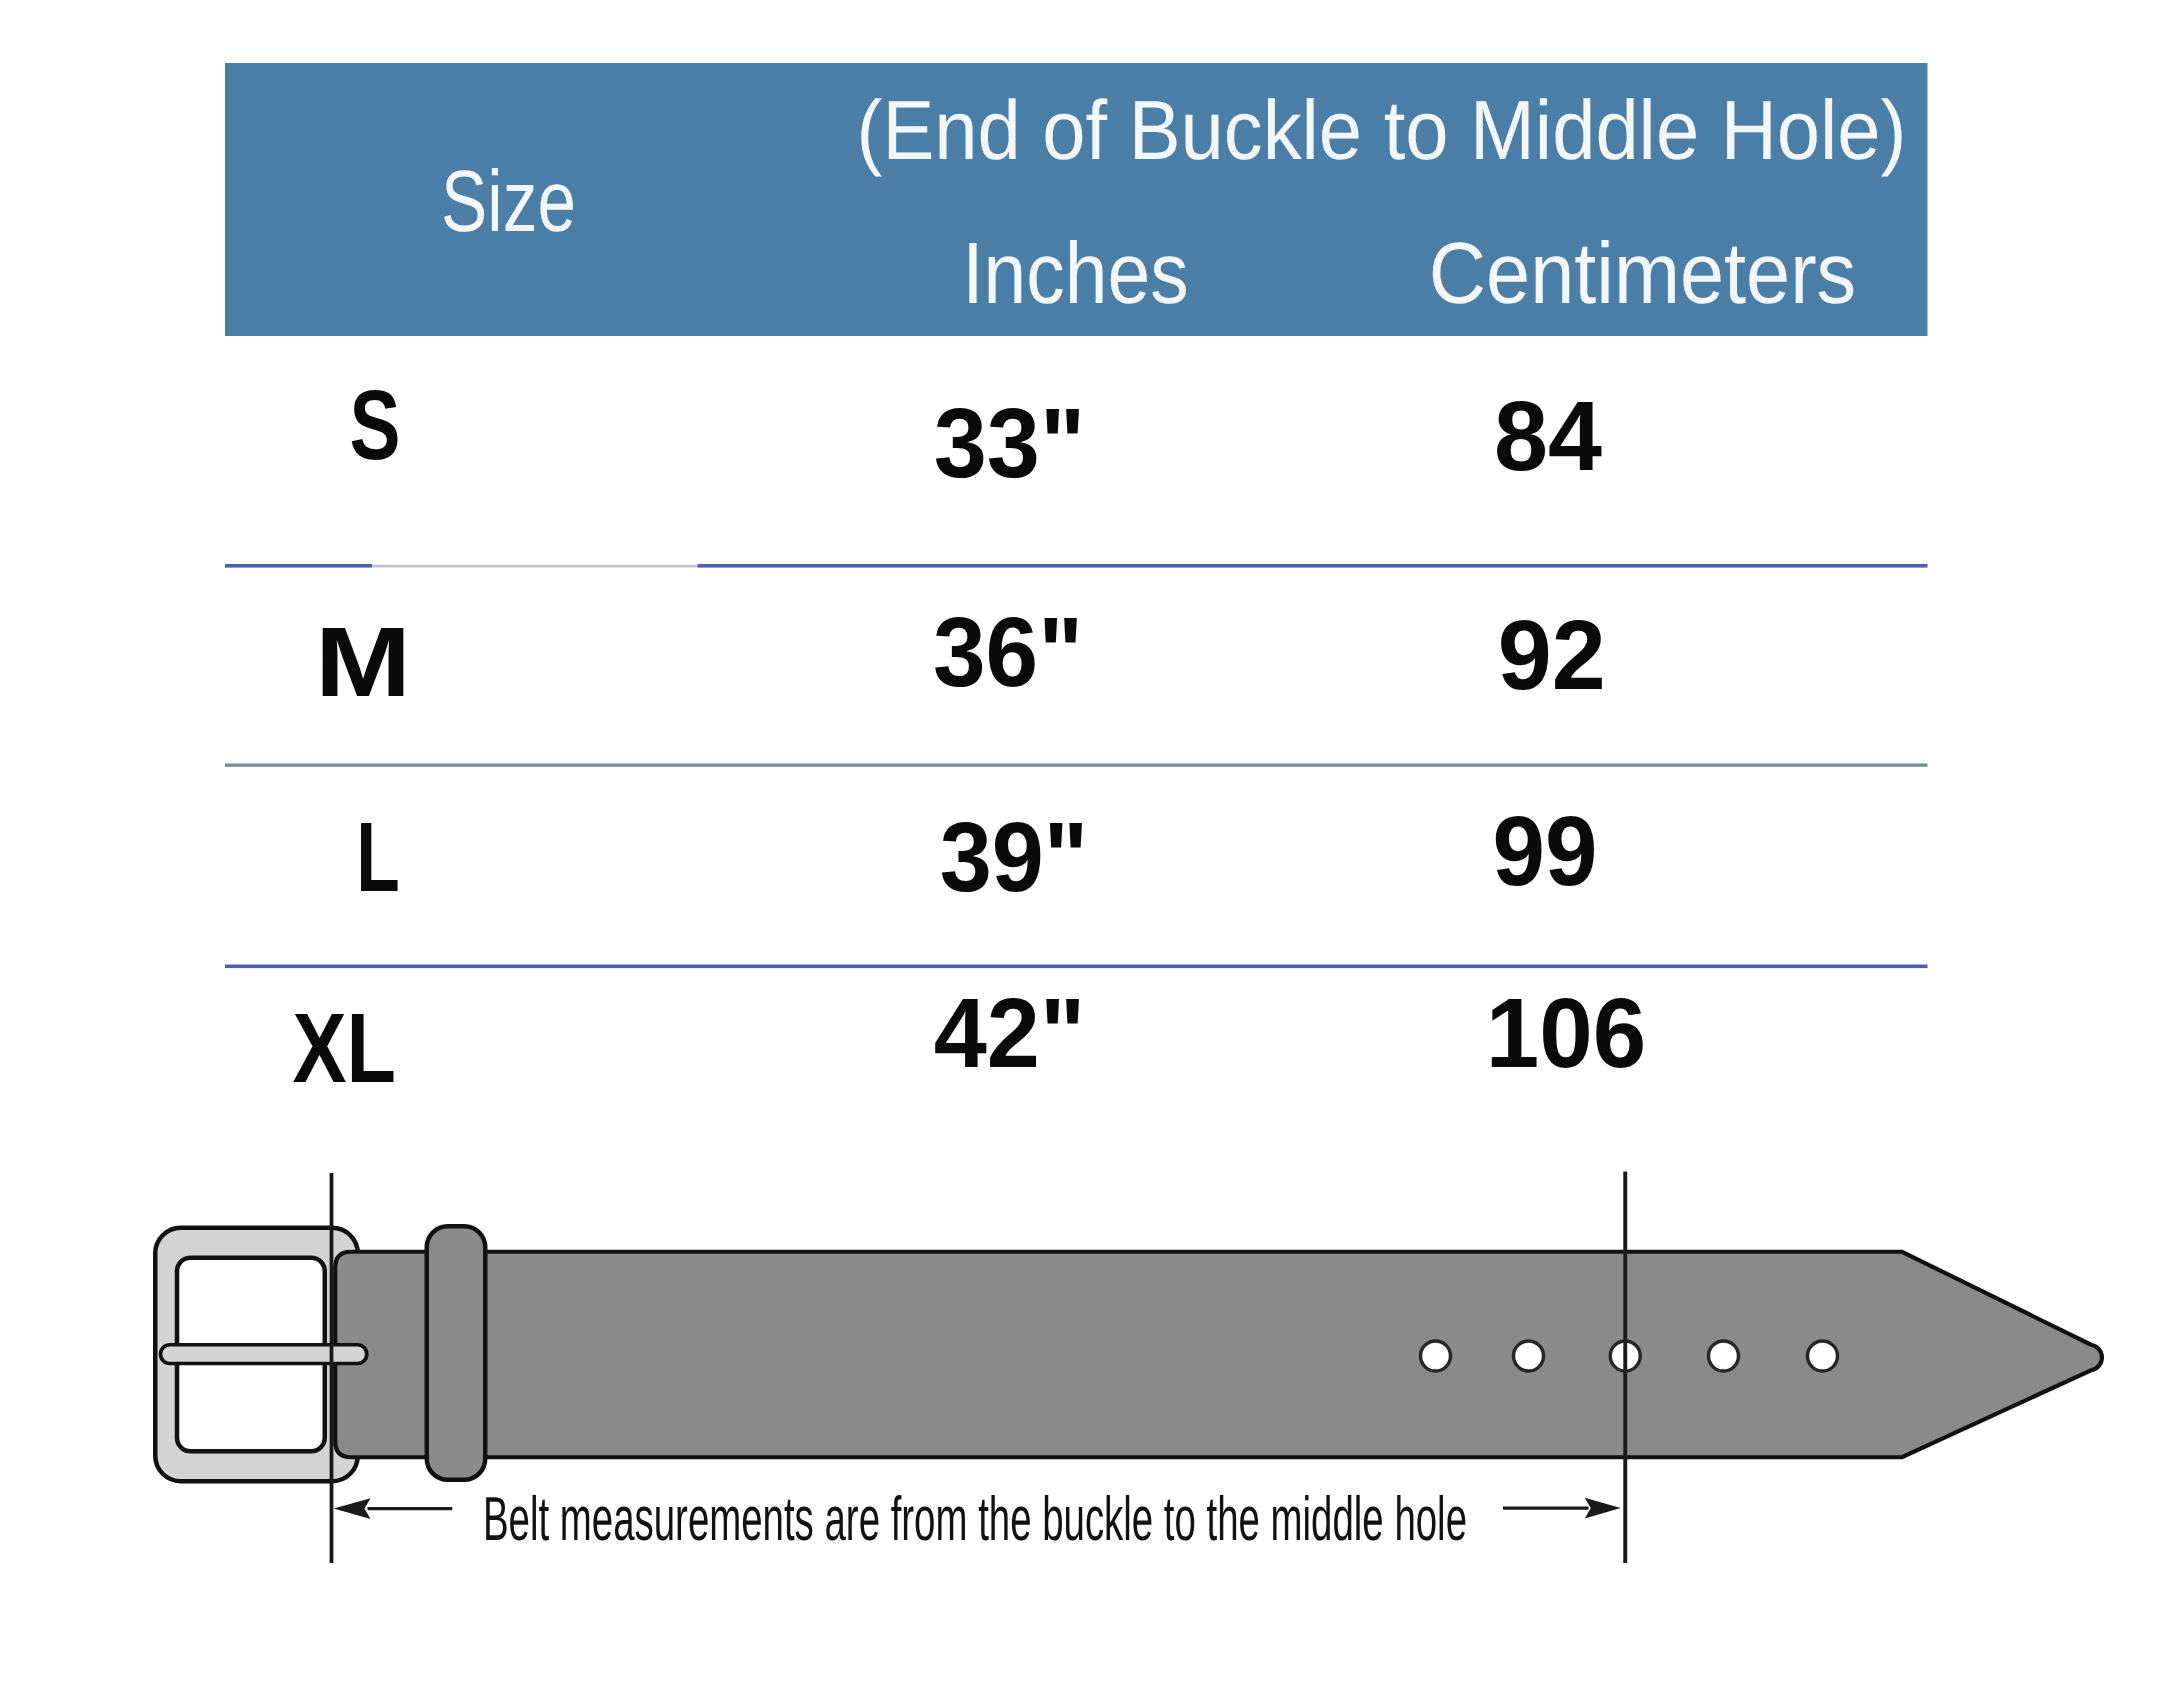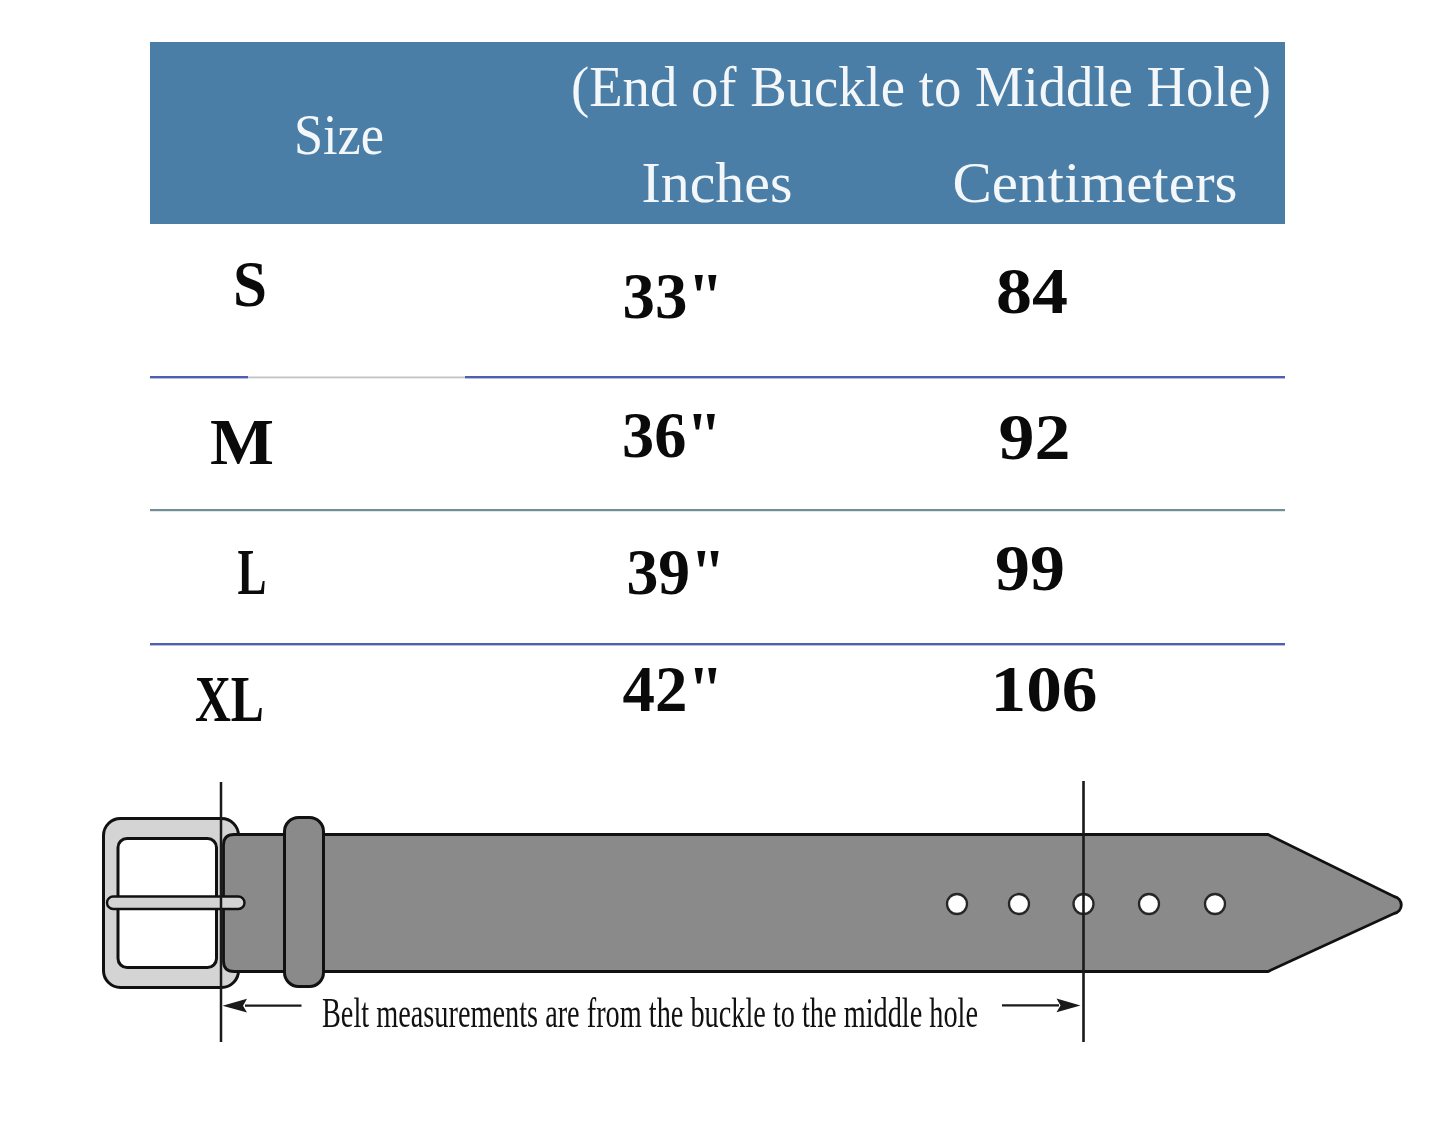--- a/index.html
+++ b/index.html
@@ -1,17 +1,17 @@
 <!DOCTYPE html>
 <html><head>
 <meta charset="utf-8">
 <style>
   html,body{margin:0;padding:0;background:#ffffff;}
   #page{position:relative;width:1445px;height:1123px;background:#ffffff;overflow:hidden;
-        font-family:Liberation Serif, serif;text-align:center;}
+        font-family:Liberation Sans, sans-serif;text-align:center;}
   svg{position:absolute;left:0;top:0;}
 </style>
 </head>
 <body>
 <div id="page">
 <svg width="1445" height="1123" viewBox="0 0 1445 1123">
 
   <rect x="150" y="42" width="1135" height="182" fill="#4b7ea6"></rect>
 
   <text x="921" y="106" font-size="56" fill="#f3f7f9" text-anchor="middle" textLength="700" lengthAdjust="spacingAndGlyphs">(End of Buckle to Middle Hole)</text>

